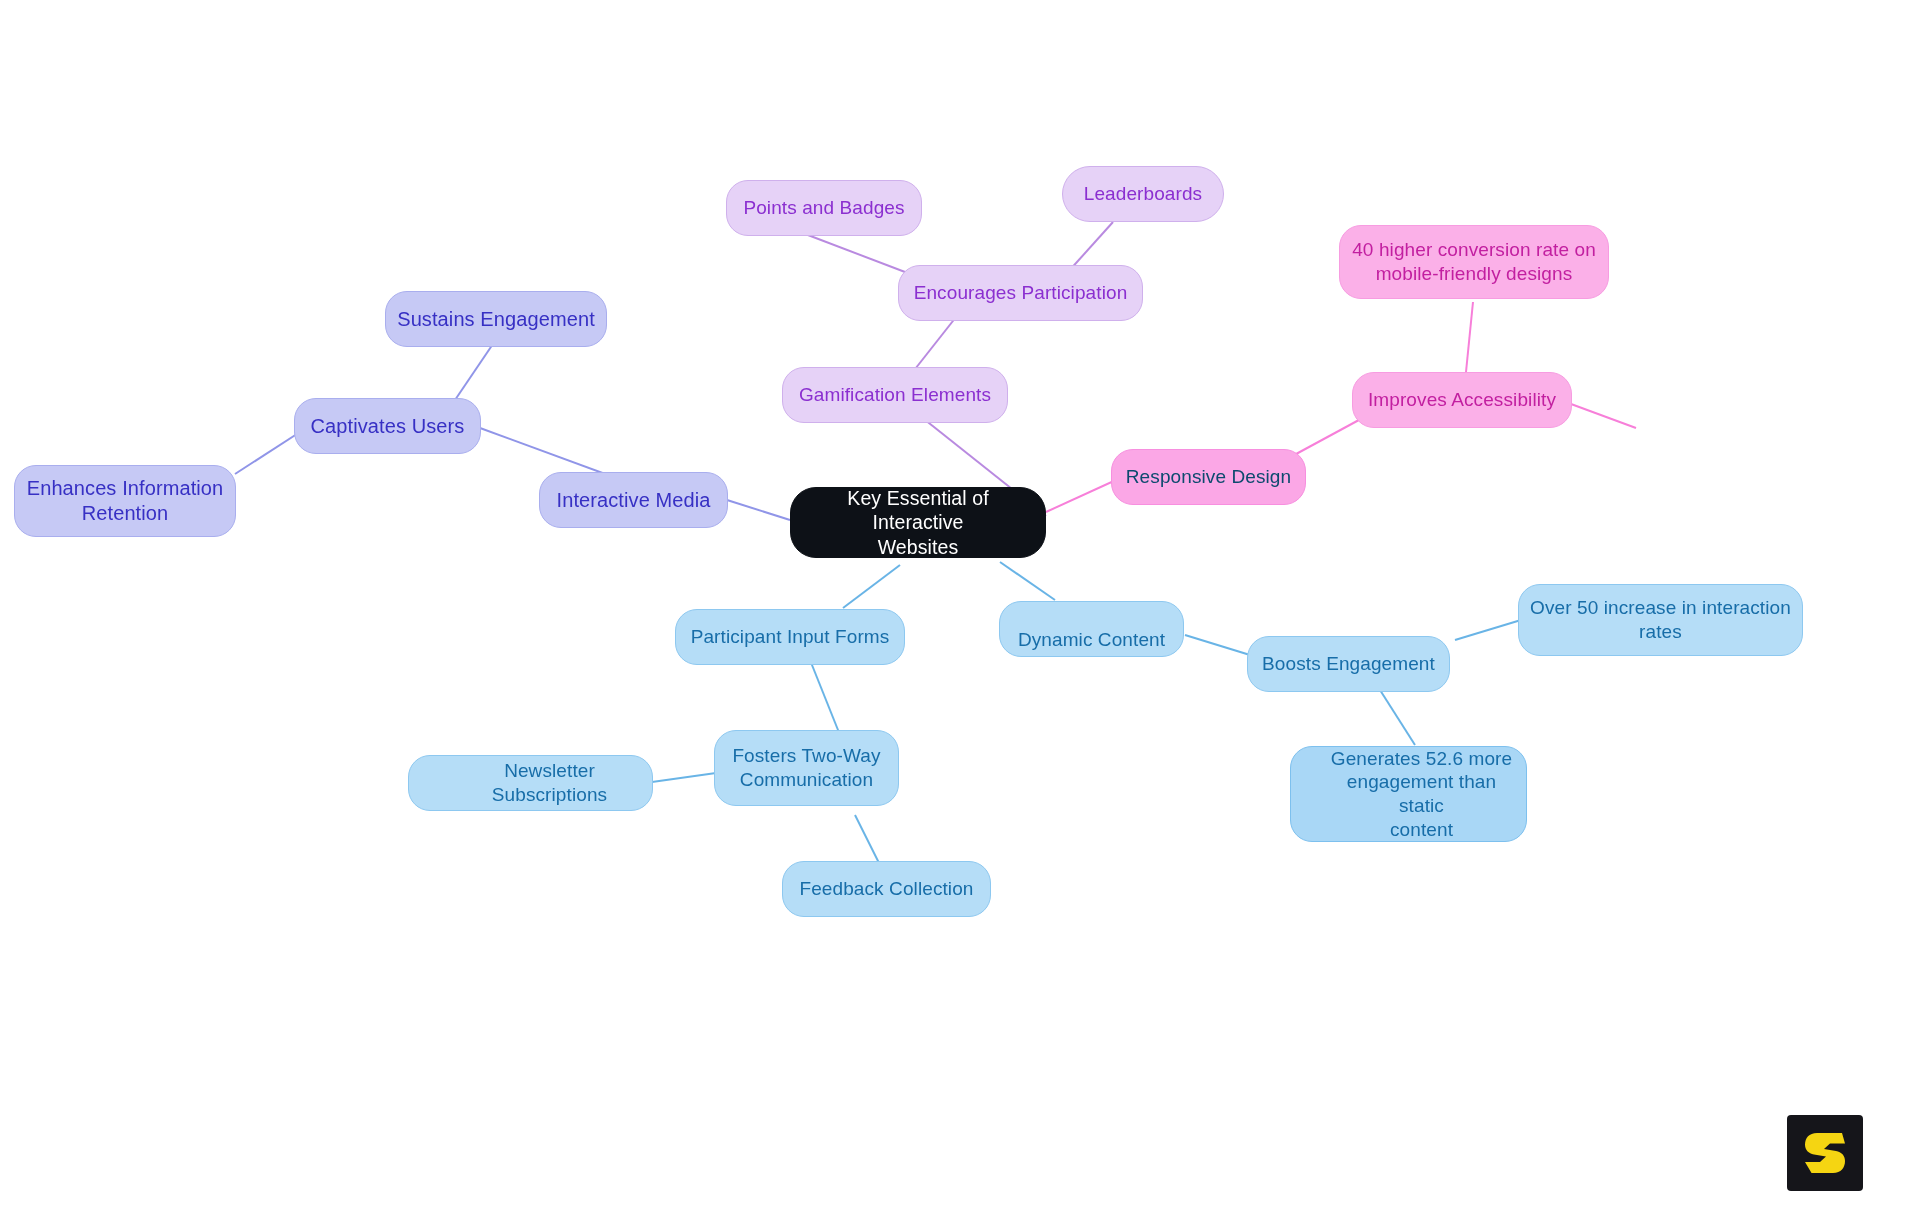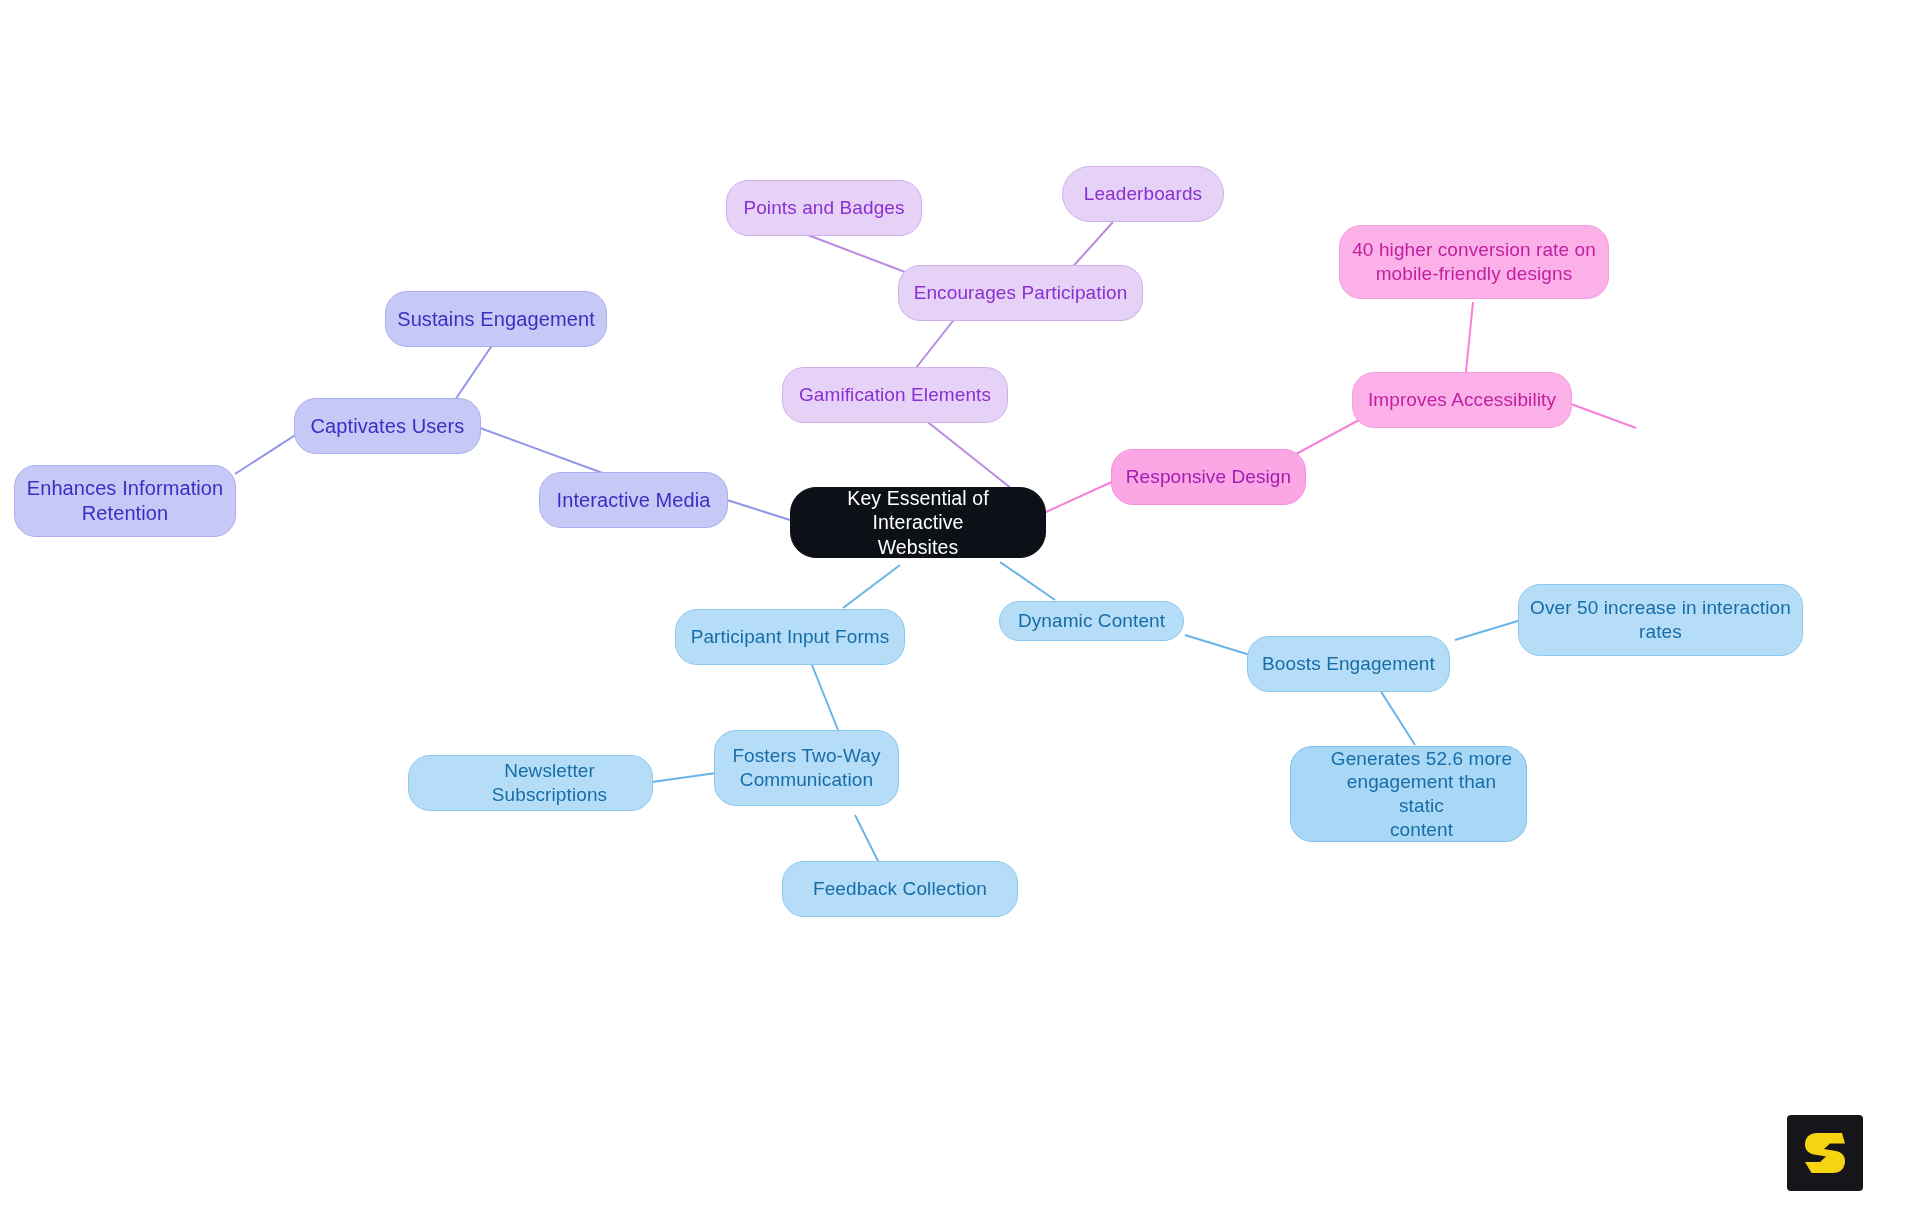--- a/index.html
+++ b/index.html
@@ -60,21 +60,21 @@
   }
   .node.periwinkle {
     background: #c6c9f5;
     border-color: #a9aeee;
     color: #3730c4;
     font-size: 20px;
   }
   .node.pink {
     background: #fba7e6;
     border-color: #f78fdf;
-    color: #a21caf;
+    color: #0c4a6e;
     font-size: 19px;
   }
   .node.pink-soft {
     background: #fbb0e8;
     border-color: #f79ce1;
     color: #c21fa0;
     font-size: 19px;
   }
   .node.sky {
     background: #b5ddf7;
@@ -180,21 +180,21 @@
   <div class="node pink-soft" style="left:1352px; top:372px; width:220px; height:56px;">
     <span class="node-label">Improves Accessibility</span>
   </div>
 
   <div class="node pink-soft" style="left:1339px; top:225px; width:270px; height:74px;">
     <span class="node-label">40 higher conversion rate on
 mobile-friendly designs</span>
   </div>
 
 
-  <div class="node sky" style="left:999px; top:601px; width:185px; height:40px;">
+  <div class="node sky" style="left:999px; top:601px; width:185px; height:56px;align-items:flex-end;">
     <span class="node-label">Dynamic Content</span>
   </div>
 
   <div class="node sky" style="left:1247px; top:636px; width:203px; height:56px;">
     <span class="node-label">Boosts Engagement</span>
   </div>
 
   <div class="node sky" style="left:1518px; top:584px; width:285px; height:72px;">
     <span class="node-label">Over 50 increase in interaction
 rates</span>
@@ -212,21 +212,21 @@
 
   <div class="node sky" style="left:714px; top:730px; width:185px; height:76px;">
     <span class="node-label">Fosters Two-Way
 Communication</span>
   </div>
 
   <div class="node sky" style="left:408px; top:755px; width:245px; height:56px;padding-left:48px;">
     <span class="node-label">Newsletter Subscriptions</span>
   </div>
 
-  <div class="node sky" style="left:782px; top:861px; width:236px; height:56px;">
+  <div class="node sky" style="left:782px; top:861px; width:209px; height:56px;">
     <span class="node-label">Feedback Collection</span>
   </div>
 
   <div id="watermark">
     <svg width="46" height="48" viewBox="0 0 46 48" aria-hidden="true">
       <path d="M40 4 L15 4 C7 4 3 9 3 15.5 C3 21 6.5 24.5 12 25.5 L24 27.5 L18 33 L3 33 L9.5 44 L31 44 C39 44 43 38.5 43 32 C43 26.5 39.5 23 34 22 L22 20 L28 14.5 L43 14.5 Z" fill="#f5d512"></path>
     </svg>
   </div>
 
 </div>

